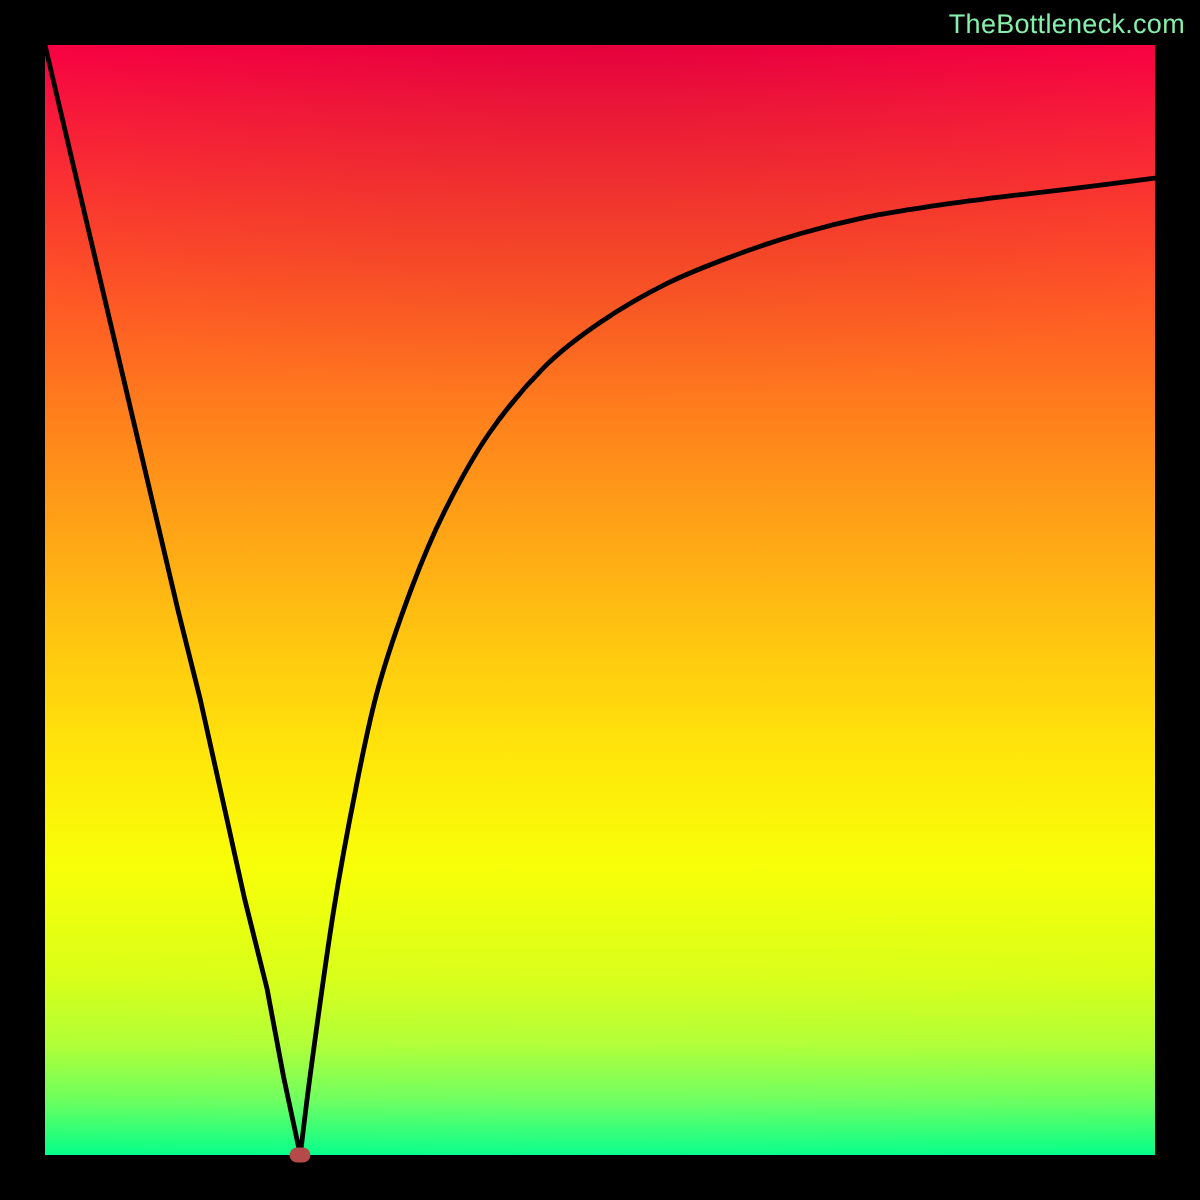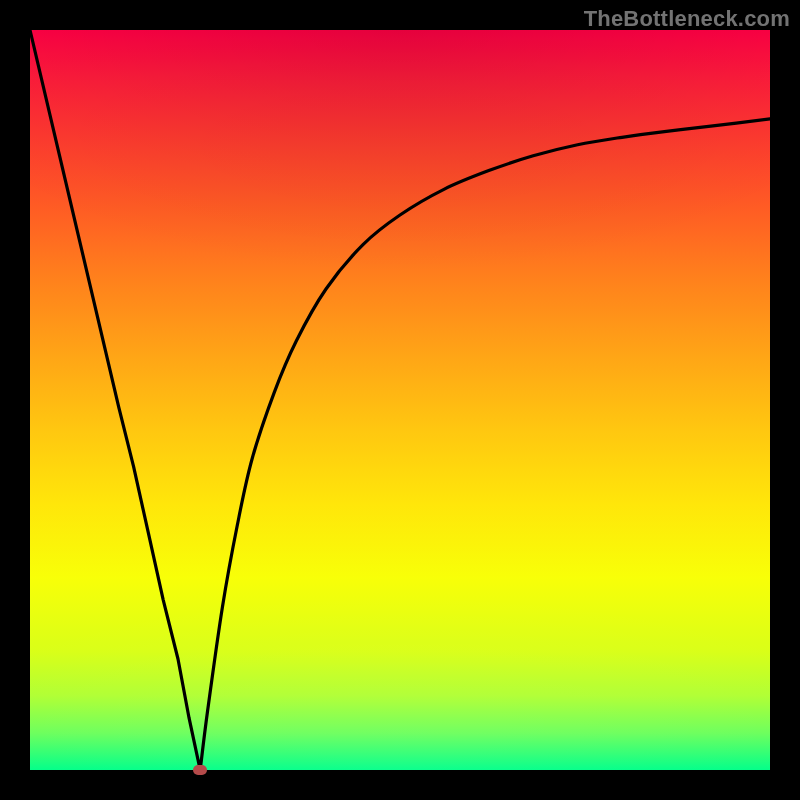--- a/index.html
+++ b/index.html
@@ -46,23 +46,23 @@
     inset: 0;
     pointer-events: none;
     background:
       radial-gradient(ellipse 120% 55% at 50% 0%, rgba(0,0,0,0.10), rgba(0,0,0,0) 60%),
       radial-gradient(ellipse 120% 40% at 50% 100%, rgba(255,255,255,0.05), rgba(0,0,0,0) 60%);
   }
   .watermark {
     position: absolute;
     top: 6px;
     right: 10px;
-    font-size: 22px;
-    color: #737373;
-    font-weight: 700;
+    font-size: 18px;
+    color: #86efac;
+    font-weight: 400;
     letter-spacing: 0.2px;
   }
   .marker {
     position: absolute;
     width: 14px;
     height: 10px;
     border-radius: 5px;
     background: #b44a4a;
     transform: translate(-50%, -50%);
   }

